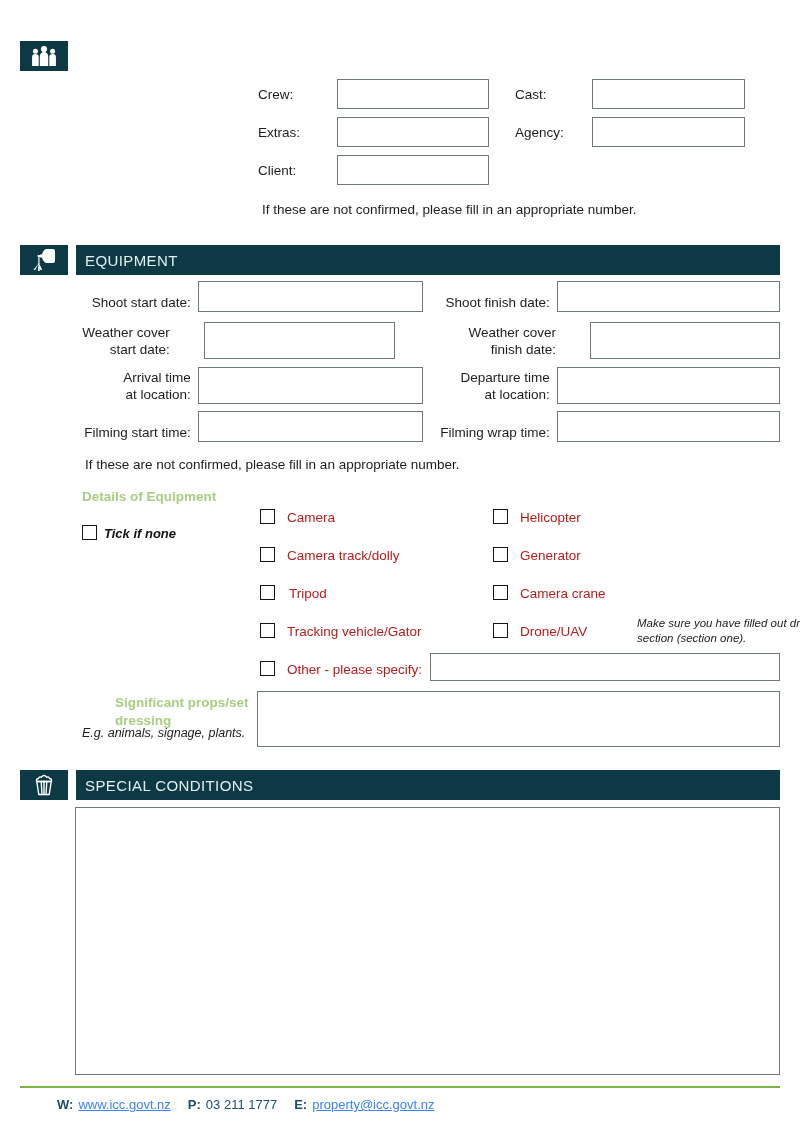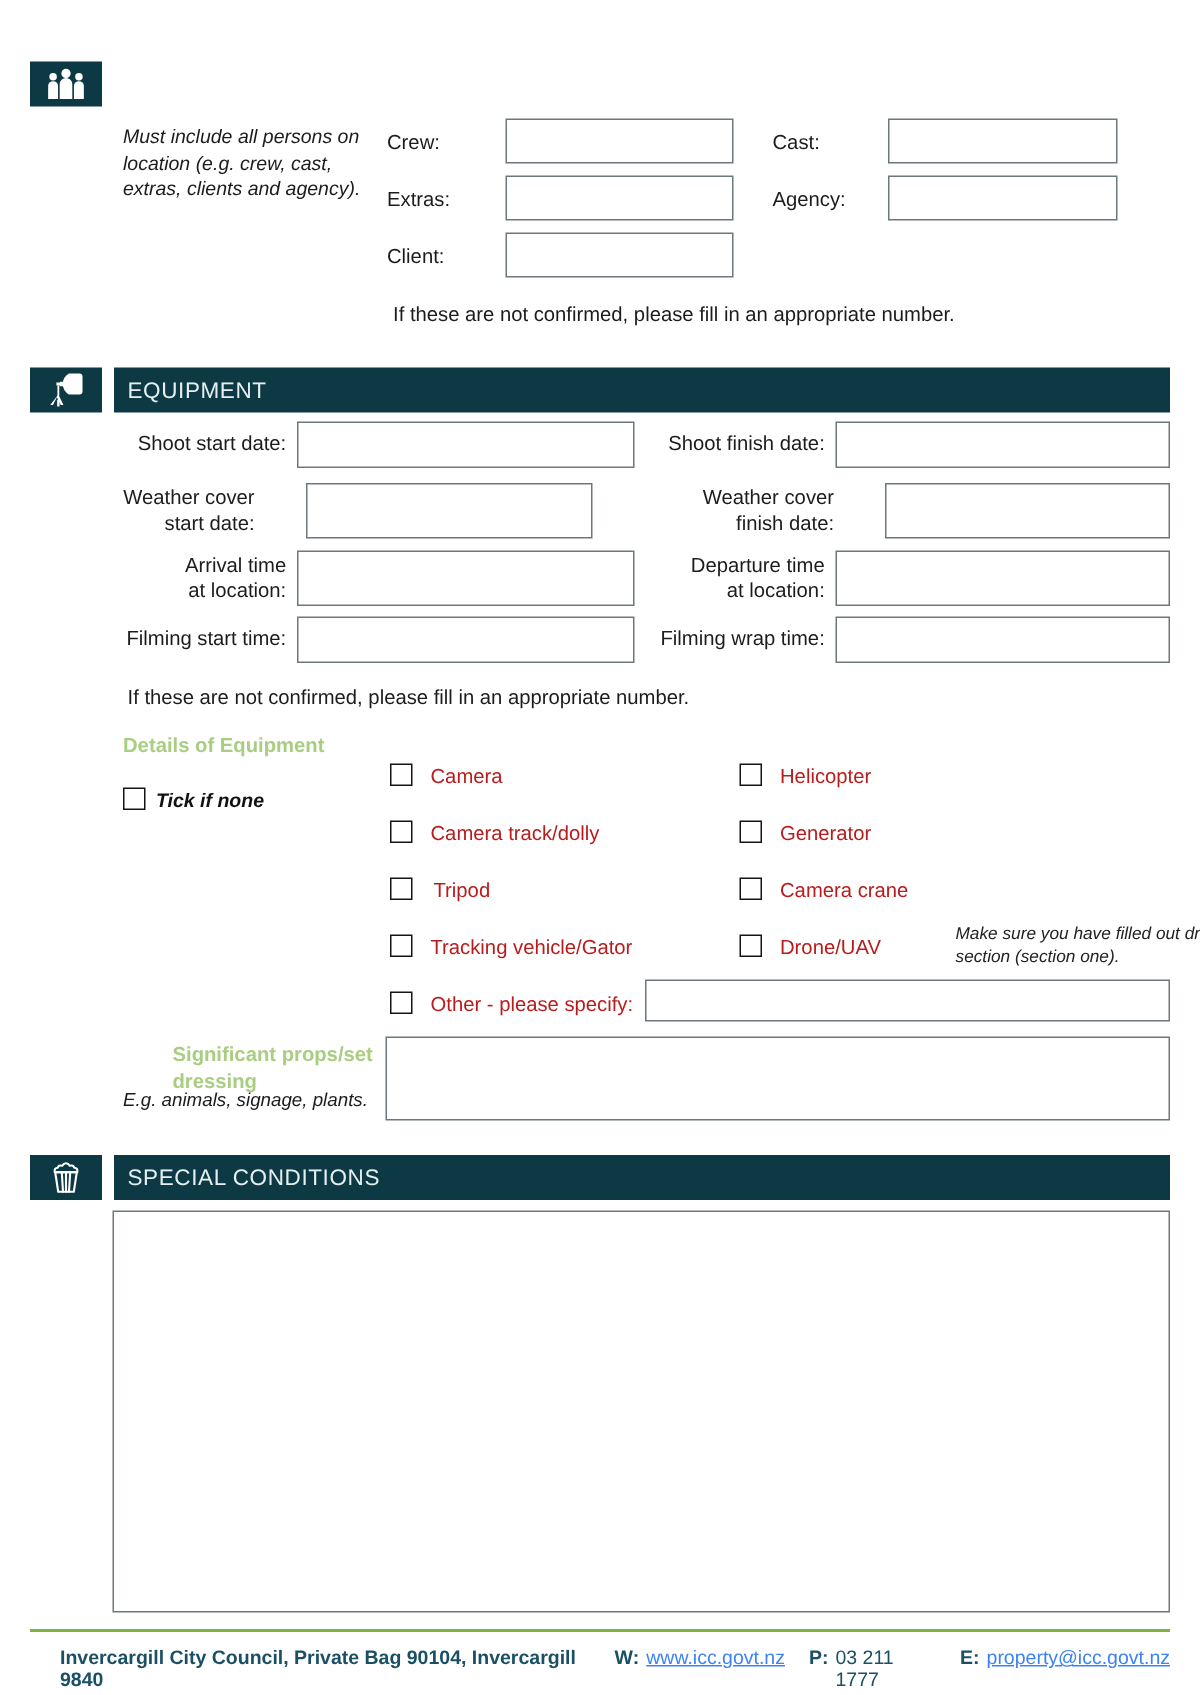--- a/index.html
+++ b/index.html
@@ -18,21 +18,21 @@
     background:#0d3944; display:flex; align-items:center; }
   .hdr-title { color:#e4eff1; font-size:15px; letter-spacing:0.4px; padding-left:9px; }
 
   .note { font-style:italic; font-size:13px; line-height:1.35; color:#1c1c1c; }
   .lbl { font-size:13.5px; color:#1c1c1c; }
   .field { border:1px solid #6d787d; background:#fff; outline:none;
     font-family:"Liberation Sans", sans-serif; font-size:13px; padding:2px 6px; }
   .hint { font-size:13.5px; color:#1c1c1c; }
 
   
-  .eq-row { position:absolute; left:58px; width:722px; display:flex; align-items:center; }
+  .eq-row { position:absolute; left:58px; width:722px; display:flex; align-items:flex-end; }
   .eq-label { width:134px; text-align:right; font-size:13.5px; color:#1c1c1c;
     white-space:pre-line; line-height:1.25; }
   .eq-label.r2 { width:118px; }
   .eq-input { margin-left:7px; }
   .eq-input.i1 { width:227px; }
   .eq-input.i2 { width:225px; }
   .eq-gap { width:10px; }
 
   .green-head { color:#a9cd81; font-size:13.5px; font-weight:bold; }
   .cbx { position:absolute; width:15px; height:15px; border:1.6px solid #141414; background:#fff; }
@@ -64,21 +64,20 @@
         <circle cx="14" cy="4" r="3.1"></circle>
         <path d="M9.8 11.2 a4.2 4.2 0 0 1 8.4 0 V21 h-8.4 Z"></path>
         <circle cx="5.4" cy="6.2" r="2.5"></circle>
         <path d="M2.1 12.4 a3.3 3.3 0 0 1 6.6 0 V21 h-6.6 Z"></path>
         <circle cx="22.6" cy="6.2" r="2.5"></circle>
         <path d="M19.3 12.4 a3.3 3.3 0 0 1 6.6 0 V21 h-6.6 Z"></path>
       </g>
     </svg>
   </div>
 
-  <div class="abs note" style="left:82px; top:82px; width:178px;">Must include all persons on location (e.g. crew, cast, extras, clients and agency).</div>
 
   <span class="abs lbl" style="left:258px; top:87px;">Crew:</span>
   <input class="abs field" style="left: 337px; top: 79px; width: 152px; height: 30px;">
   <span class="abs lbl" style="left:515px; top:87px;">Cast:</span>
   <input class="abs field" style="left: 592px; top: 79px; width: 153px; height: 30px;">
 
   <span class="abs lbl" style="left:258px; top:125px;">Extras:</span>
   <input class="abs field" style="left: 337px; top: 117px; width: 152px; height: 30px;">
   <span class="abs lbl" style="left:515px; top:125px;">Agency:</span>
   <input class="abs field" style="left: 592px; top: 117px; width: 153px; height: 30px;">
@@ -193,21 +192,20 @@
     </svg>
   </div>
   <div class="hdr-bar" style="top:770px;">
     <span class="hdr-title">SPECIAL CONDITIONS</span>
   </div>
 
   <textarea class="abs bigbox sc-box" style="left: 75px; top: 807px; width: 705px; height: 268px;"></textarea>
 
   <div class="foot-line" style="top:1086px;"></div>
   <div class="footer-row">
-    <span class="b">Invercargill City Council, Private Bag 90104, Invercargill 9840</span>
     <span class="fgap"></span>
     <span class="b">W:</span>
     <span class="fgap-s"></span>
     <a href="#">www.icc.govt.nz</a>
     <span class="fgap"></span>
     <span class="b">P:</span>
     <span class="fgap-s"></span>
     <span>03 211 1777</span>
     <span class="fgap"></span>
     <span class="b">E:</span>

